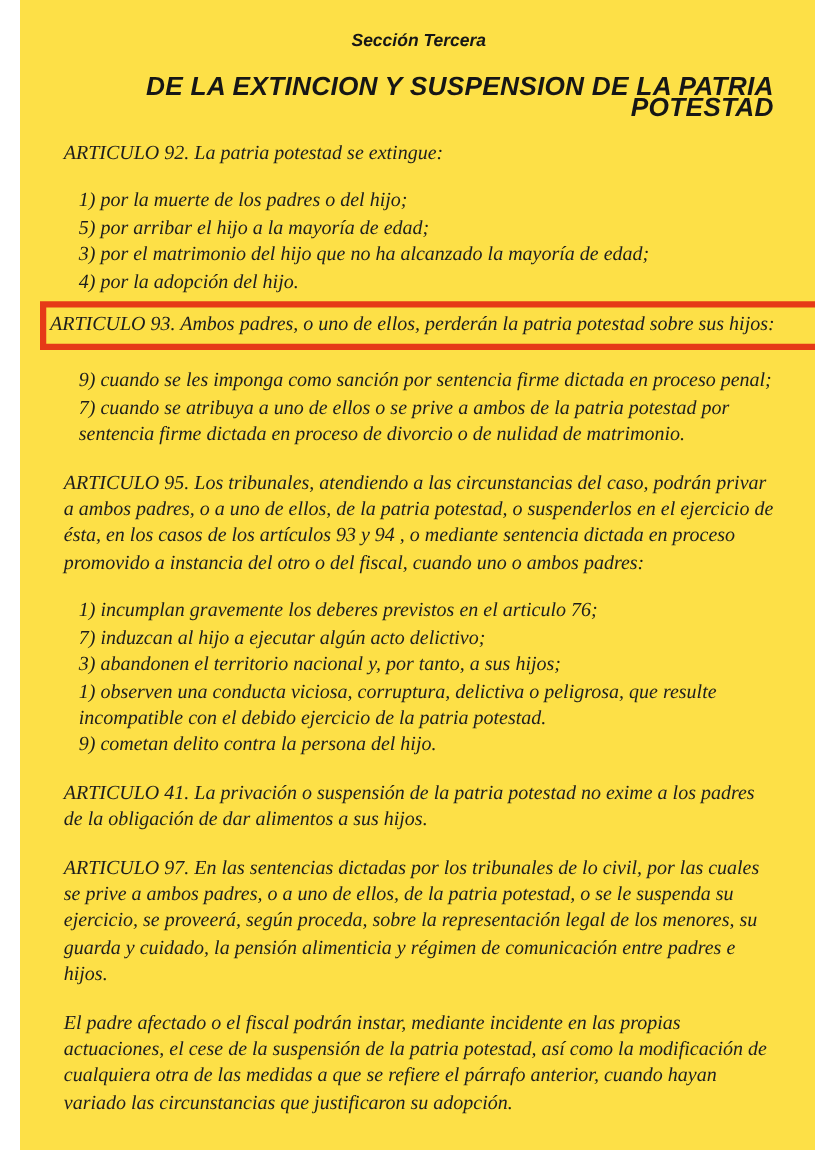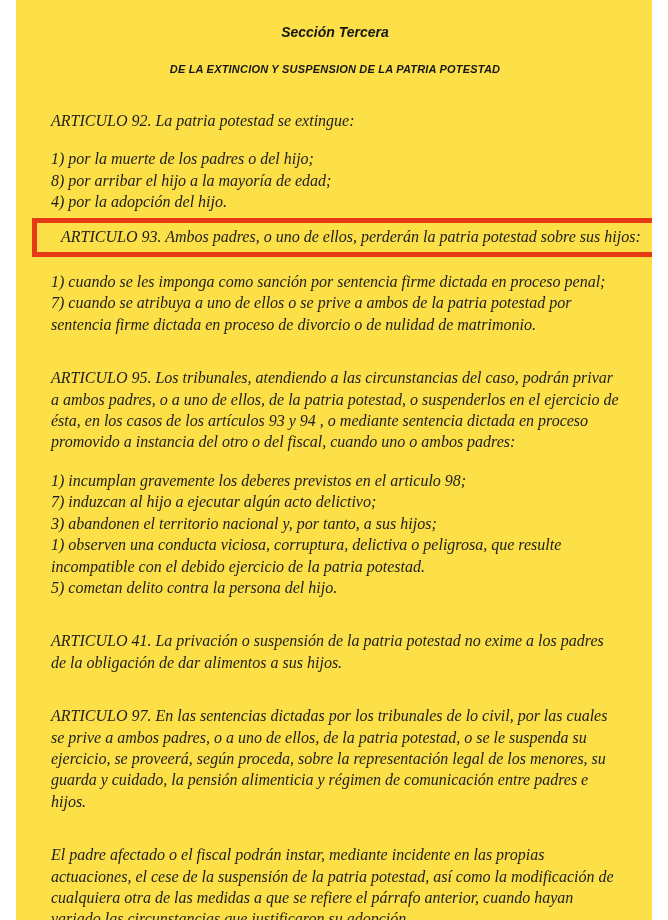--- a/index.html
+++ b/index.html
@@ -22,76 +22,77 @@
     font-family: "Liberation Sans", sans-serif;
     font-weight: bold;
     font-size: 14px;
     line-height: 16px;
     text-align: center;
     color: #161616;
   }
   .h-title {
     font-family: "Liberation Sans", sans-serif;
     font-weight: bold;
-    font-size: 11px;
+    font-size: 21px;
     line-height: 17px;
-    text-align: center;
+    text-align: right;
     letter-spacing: 0.2px;
     margin-top: 21px;
     color: #161616;
   }
-  .para { margin: 32px 0 0 0; }
-  .list { margin-top: 17px; }
+  .para { margin: 17px 0 0 0; }
+  .list { margin-top: 17px; margin-left: 12px; }
   .list .line { margin: 0; }
   .highlight-box {
     box-sizing: border-box;
     margin: 5px 0 0 -19px;
     width: 629px;
     border: 5px solid #e63a17;
-    padding: 3px 10px 5px 24px;
+    padding: 3px 10px 5px 3px;
     background: transparent;
   }
   .highlight-box .para { margin: 0; }
   .after-box { margin-top: 14px; }
 </style>
 </head>
 <body>
 
 <div class="page">
 
   <div class="h-section">Sección Tercera</div>
 
   <div class="h-title">DE LA EXTINCION Y SUSPENSION DE LA PATRIA POTESTAD</div>
 
   <p class="para">ARTICULO 92. La patria potestad se extingue:</p>
 
   <div class="list">
     <div class="line">1) por la muerte de los padres o del hijo;</div>
-    <div class="line">8) por arribar el hijo a la mayoría de edad;</div>
+    <div class="line">5) por arribar el hijo a la mayoría de edad;</div>
+    <div class="line">3) por el matrimonio del hijo que no ha alcanzado la mayoría de edad;</div>
     <div class="line">4) por la adopción del hijo.</div>
   </div>
 
   <div class="highlight-box" style="border-color: rgb(230, 58, 23);">
     <p class="para">ARTICULO 93. Ambos padres, o uno de ellos, perderán la patria potestad sobre sus hijos:</p>
   </div>
 
   <div class="list after-box">
-    <div class="line">1) cuando se les imponga como sanción por sentencia firme dictada en proceso penal;</div>
+    <div class="line">9) cuando se les imponga como sanción por sentencia firme dictada en proceso penal;</div>
     <div class="line">7) cuando se atribuya a uno de ellos o se prive a ambos de la patria potestad por sentencia firme dictada en proceso de divorcio o de nulidad de matrimonio.</div>
   </div>
 
 
   <p class="para">ARTICULO 95. Los tribunales, atendiendo a las circunstancias del caso, podrán privar a ambos padres, o a uno de ellos, de la patria potestad, o suspenderlos en el ejercicio de ésta, en los casos de los artículos 93 y 94 , o mediante sentencia dictada en proceso promovido a instancia del otro o del fiscal, cuando uno o ambos padres:</p>
 
   <div class="list">
-    <div class="line">1) incumplan gravemente los deberes previstos en el articulo 98;</div>
+    <div class="line">1) incumplan gravemente los deberes previstos en el articulo 76;</div>
     <div class="line">7) induzcan al hijo a ejecutar algún acto delictivo;</div>
     <div class="line">3) abandonen el territorio nacional y, por tanto, a sus hijos;</div>
     <div class="line">1) observen una conducta viciosa, corruptura, delictiva o peligrosa, que resulte incompatible con el debido ejercicio de la patria potestad.</div>
-    <div class="line">5) cometan delito contra la persona del hijo.</div>
+    <div class="line">9) cometan delito contra la persona del hijo.</div>
   </div>
 
   <p class="para">ARTICULO 41. La privación o suspensión de la patria potestad no exime a los padres de la obligación de dar alimentos a sus hijos.</p>
 
   <p class="para">ARTICULO 97. En las sentencias dictadas por los tribunales de lo civil, por las cuales se prive a ambos padres, o a uno de ellos, de la patria potestad, o se le suspenda su ejercicio, se proveerá, según proceda, sobre la representación legal de los menores, su guarda y cuidado, la pensión alimenticia y régimen de comunicación entre padres e hijos.</p>
 
   <p class="para">El padre afectado o el fiscal podrán instar, mediante incidente en las propias actuaciones, el cese de la suspensión de la patria potestad, así como la modificación de cualquiera otra de las medidas a que se refiere el párrafo anterior, cuando hayan variado las circunstancias que justificaron su adopción.</p>
 
 </div>
 

